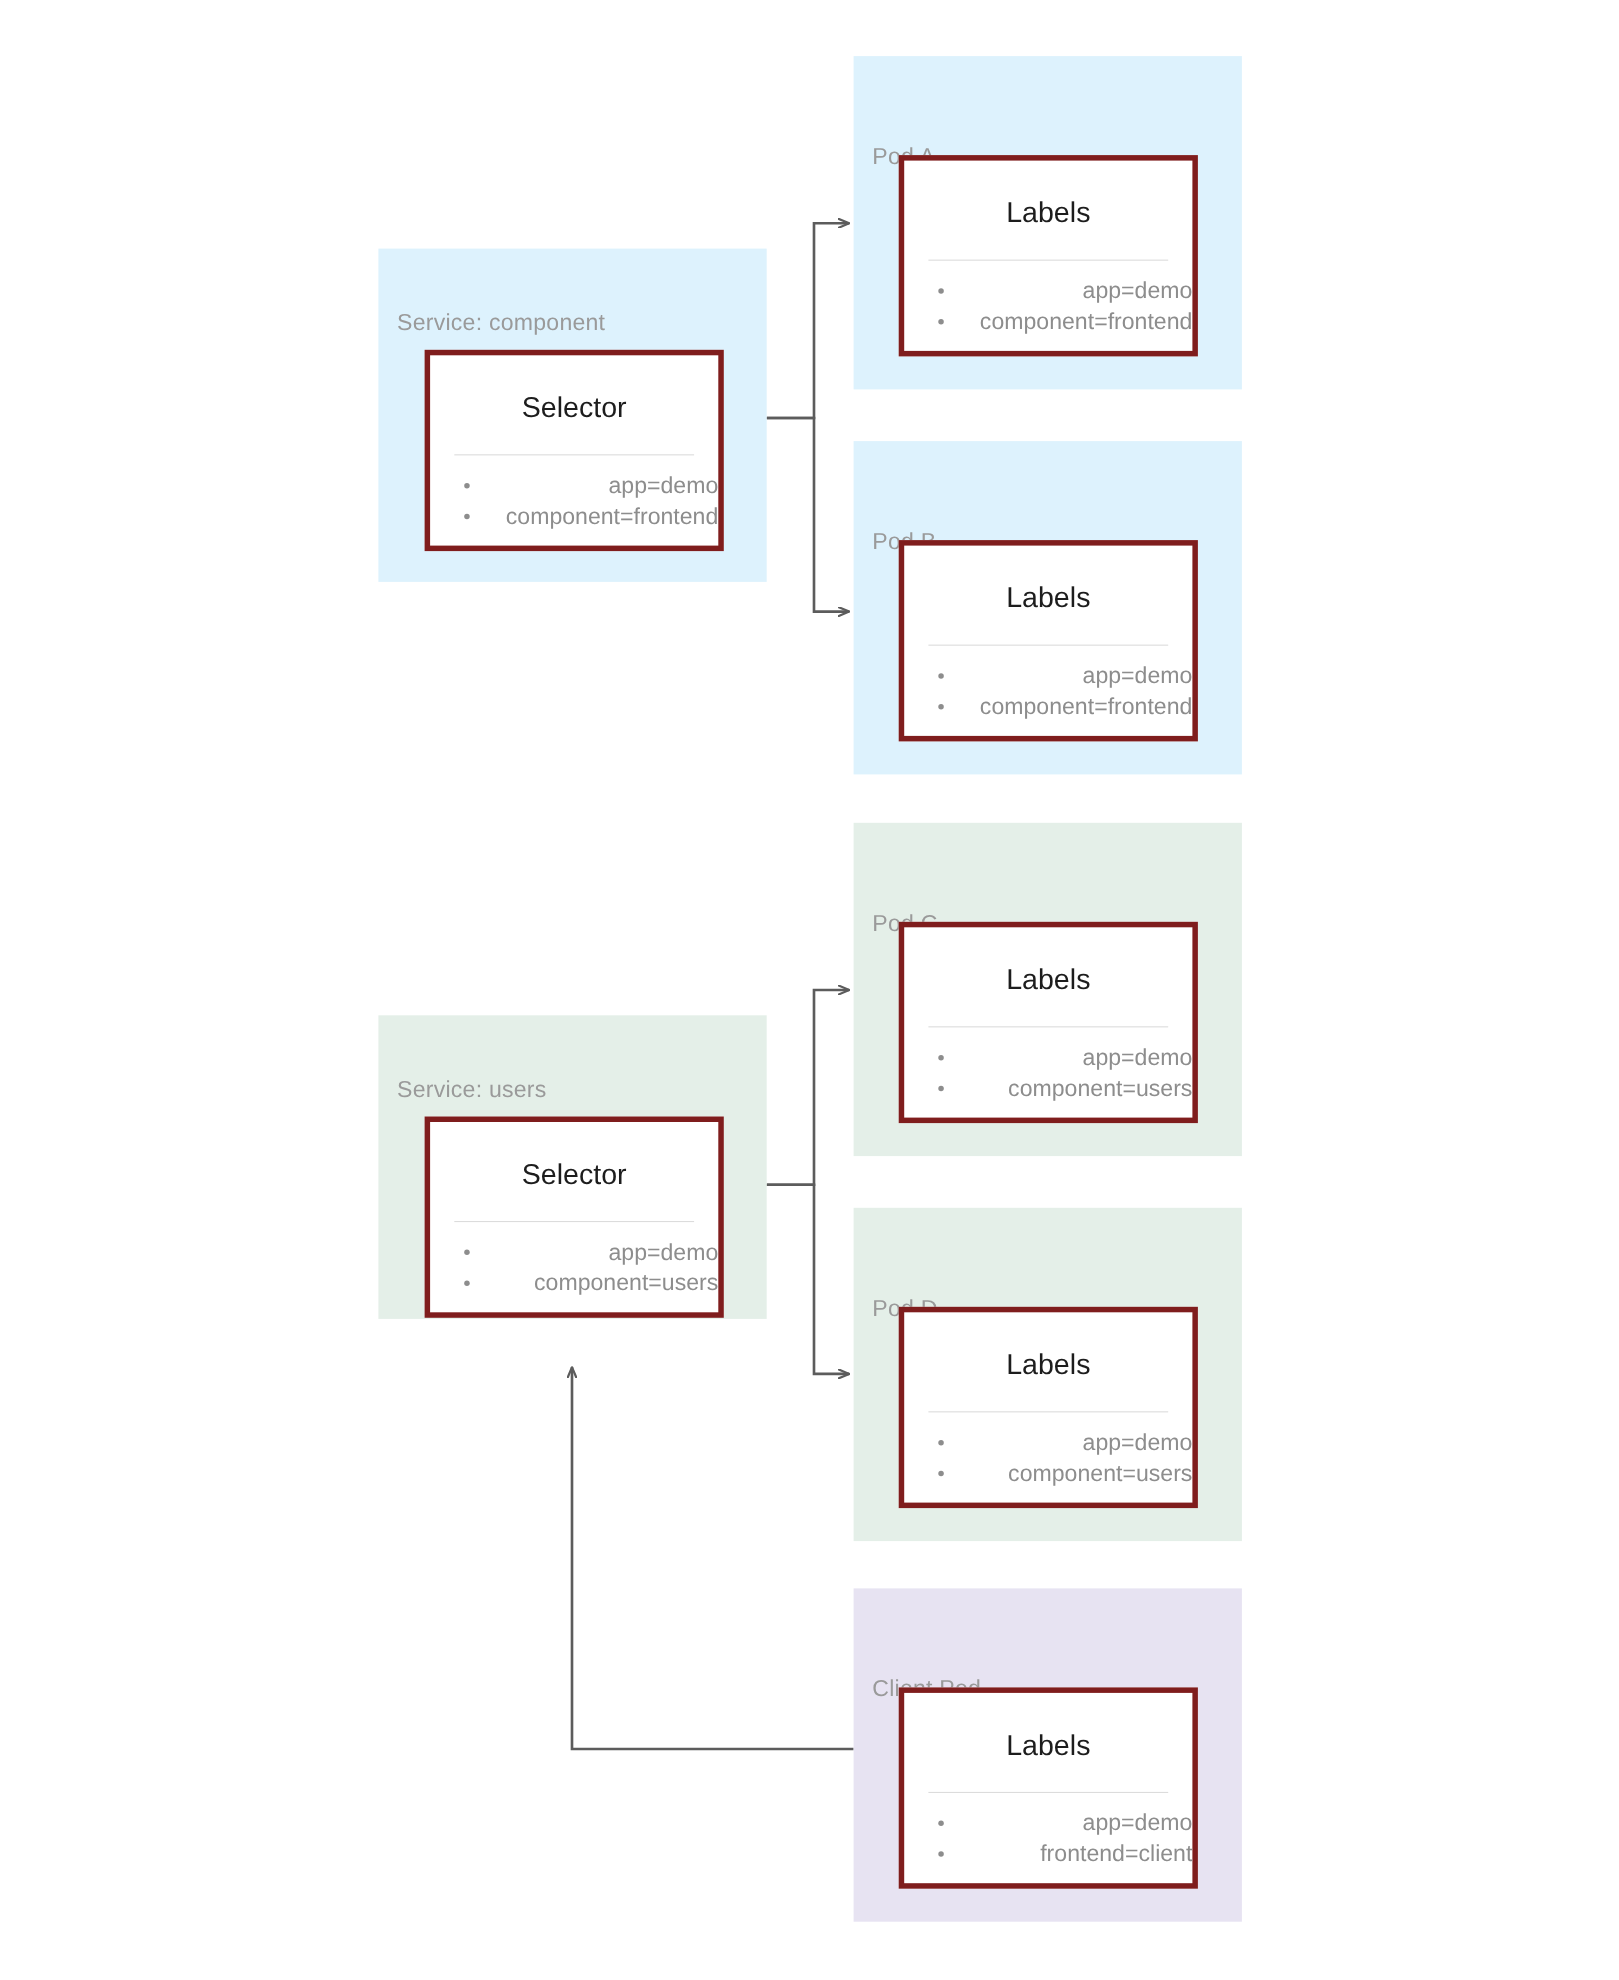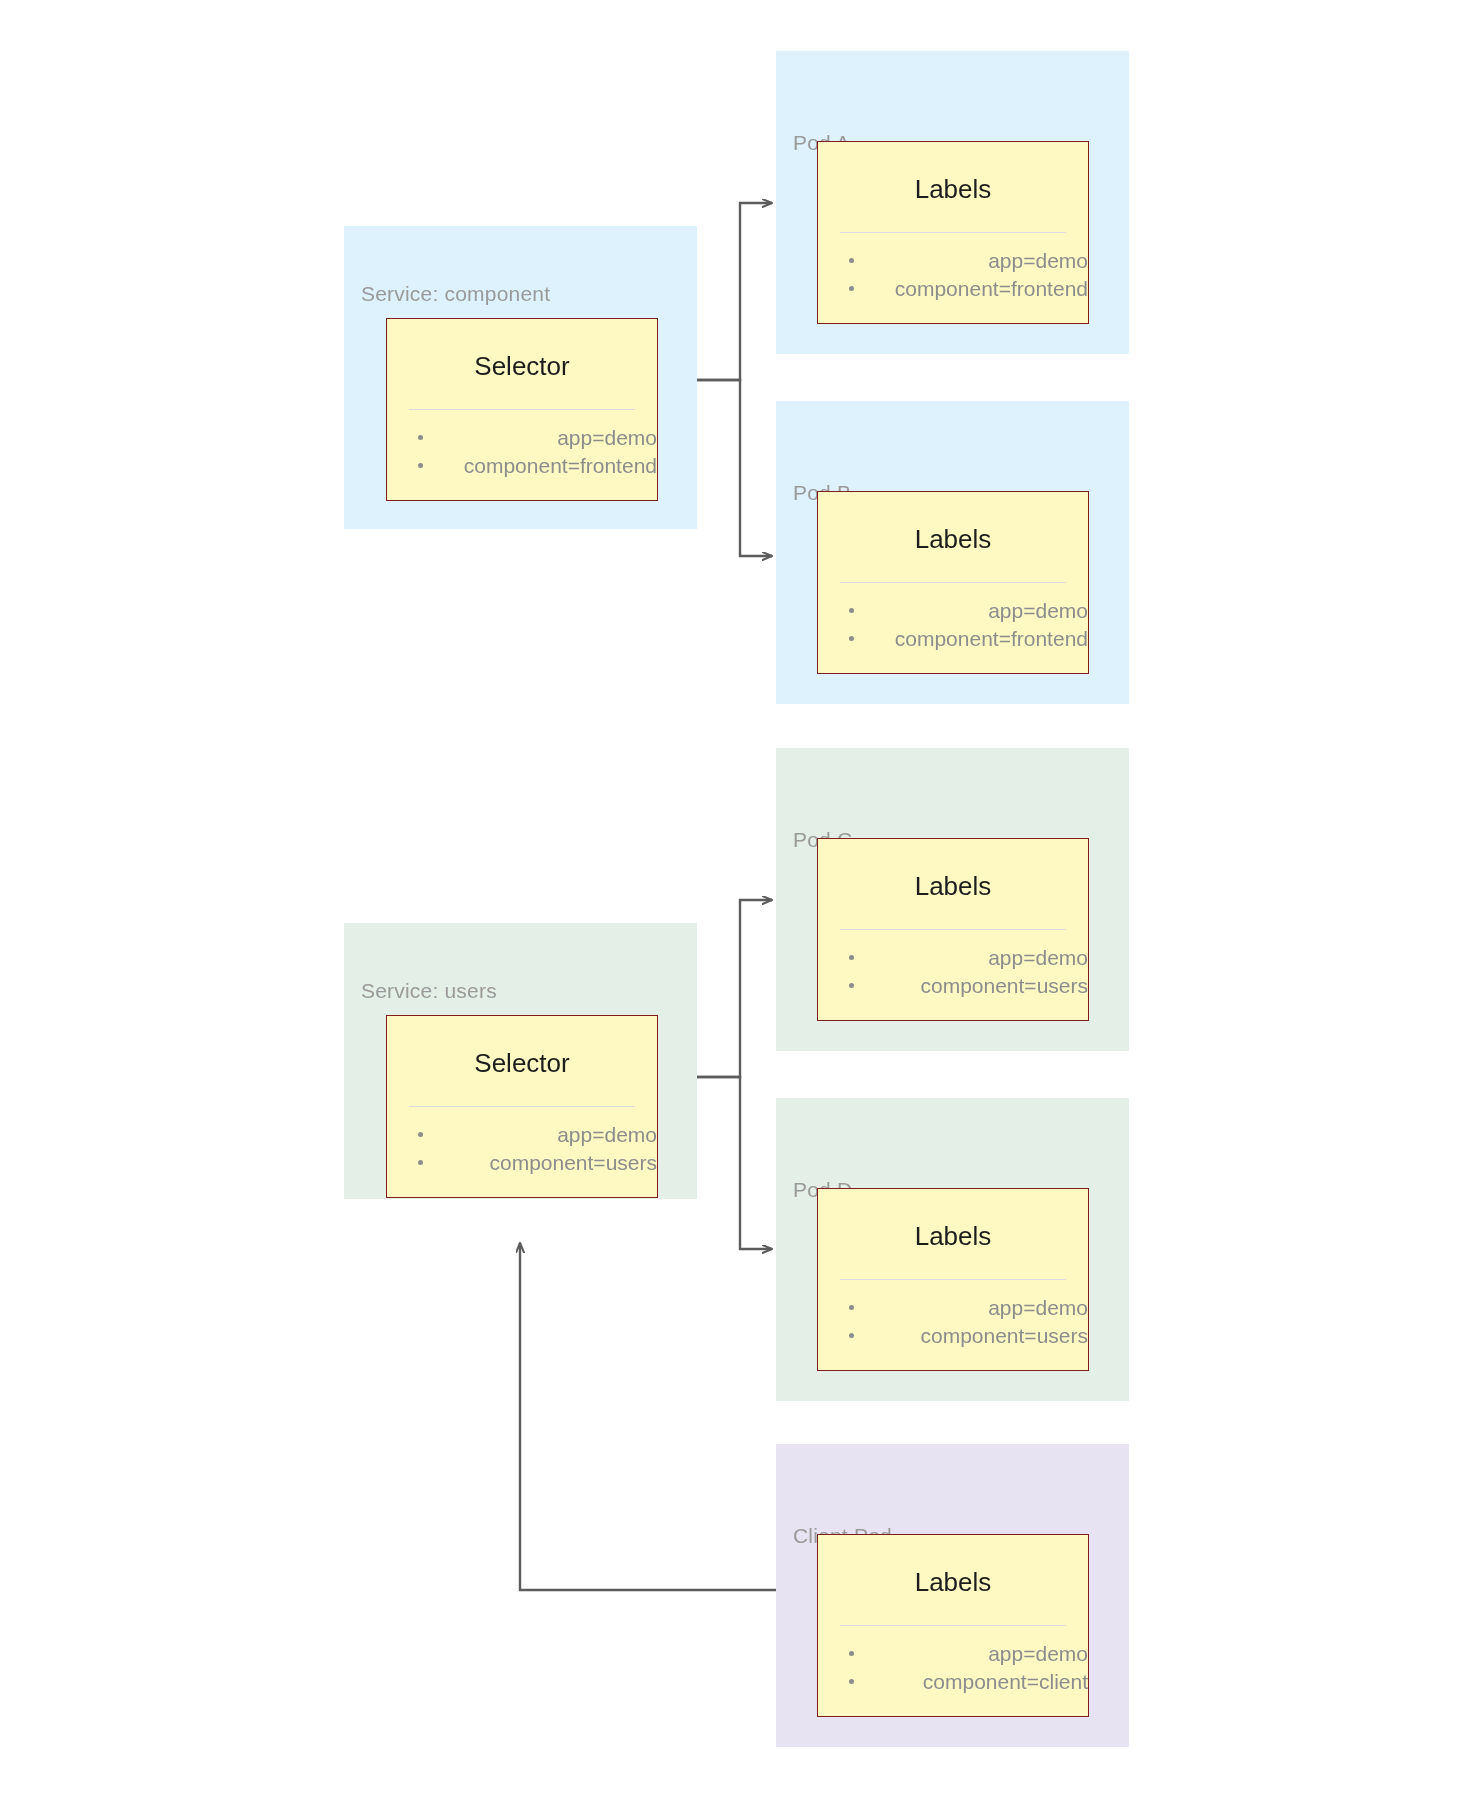--- a/index.html
+++ b/index.html
@@ -31,22 +31,22 @@
     font-size: 21px;
     color: #9a9a9a;
     letter-spacing: 0.2px;
     white-space: nowrap;
   }
 
   
   .card {
     position: absolute;
     box-sizing: border-box;
-    background: #fef9c3;
-    border: 1px solid #7f1d1d;
+    background: #ffffff;
+    border: 5px solid #7f1d1d;
   }
   .card-title {
     text-align: center;
     font-size: 26px;
     color: #1d1d1d;
     margin: 0;
     padding: 34px 10px 0 10px;
     font-weight: 400;
     line-height: 1;
   }
@@ -192,18 +192,18 @@
   </div>
 
   <div class="panel" style="left:776px; top:1444px; width:353px; height:303px; background:#e7e3f2;">
     <div class="panel-title" style="left:17px; top:80px;">Client Pod</div>
 
     <div class="card" style="left:41px; top:90px; width:272px; height:183px;">
       <div class="card-title">Labels</div>
       <div class="card-rule"></div>
       <ul class="card-list">
         <li>app=demo</li>
-        <li>component=client</li>
+        <li>frontend=client</li>
       </ul>
     </div>
   </div>
 
 </div>
 
 </body></html>

